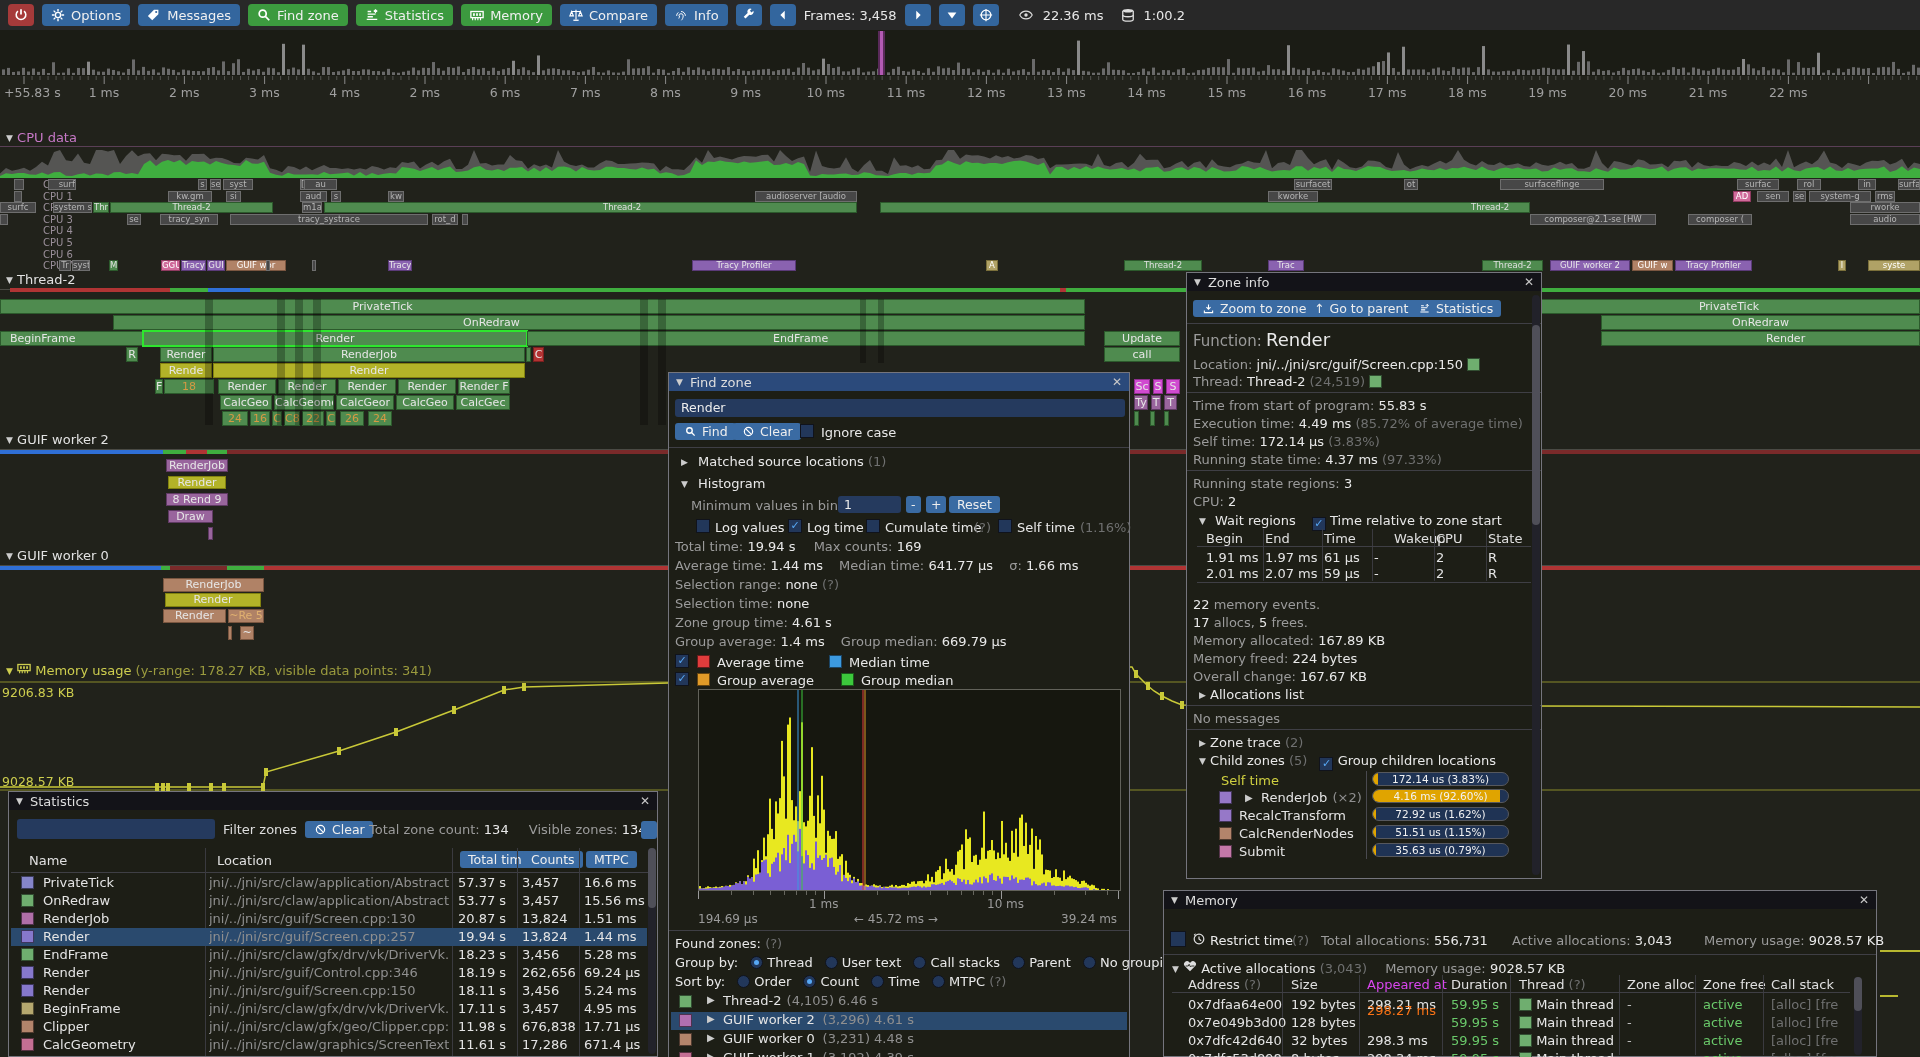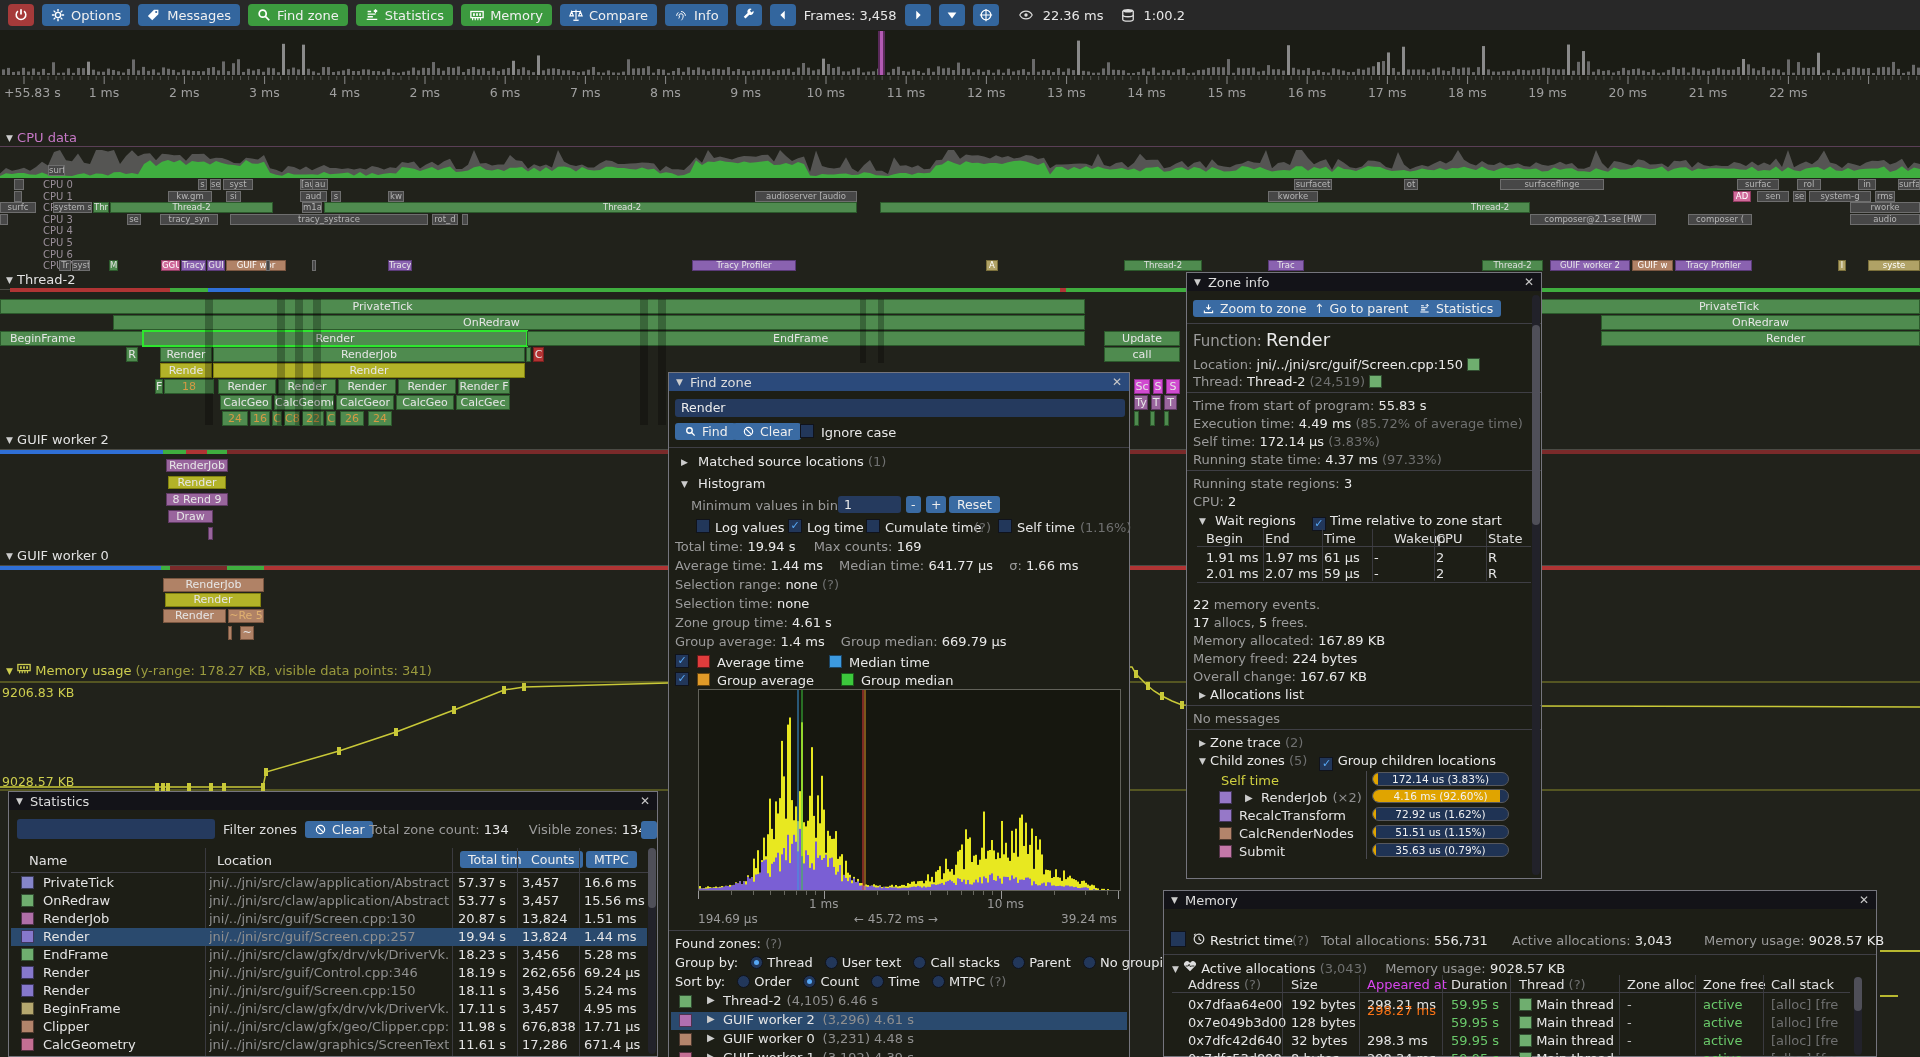--- a/index.html
+++ b/index.html
@@ -861,26 +861,26 @@
     <span>CPU data</span>
   </div>
   <div class="abs" style="left:0;top:146px;width:1920px;height:1px;background:rgba(160,100,160,.45);"></div>
   <svg id="cpuusage" class="abs" style="left:0;top:149px;" width="1920" height="29">
       <path d="M0,29 L0,24.6 L6,19.1 L12,21.7 L18,20.5 L24,18.8 L30,21.8 L36,17.9 L42,12.7 L48,16.5 L54,3.1 L60,1.0 L66,11.2 L72,12.3 L78,4.6 L84,13.7 L90,15.0 L96,1.0 L102,1.0 L108,2.5 L114,1.0 L120,15.0 L126,7.0 L132,1.2 L138,7.3 L144,4.7 L150,4.3 L156,11.2 L162,4.7 L168,5.2 L174,6.3 L180,6.0 L186,11.7 L192,4.9 L198,5.1 L204,4.8 L210,10.1 L216,8.7 L222,9.0 L228,10.9 L234,14.0 L240,14.2 L246,8.7 L252,9.6 L258,10.6 L264,5.9 L270,19.3 L276,20.7 L282,23.2 L288,17.0 L294,18.1 L300,20.7 L306,17.5 L312,21.2 L318,18.5 L324,16.0 L330,19.1 L336,18.9 L342,19.9 L348,19.3 L354,20.5 L360,19.2 L366,20.4 L372,16.9 L378,18.2 L384,20.5 L390,18.2 L396,18.9 L402,13.1 L408,13.9 L414,12.4 L420,19.5 L426,15.5 L432,12.7 L438,16.4 L444,12.2 L450,9.7 L456,20.0 L462,19.9 L468,15.8 L474,1.1 L480,14.6 L486,14.0 L492,16.4 L498,15.5 L504,15.4 L510,5.9 L516,11.3 L522,12.1 L528,19.8 L534,15.3 L540,17.5 L546,15.4 L552,18.5 L558,1.0 L564,12.6 L570,15.7 L576,17.0 L582,15.5 L588,18.4 L594,18.4 L600,14.2 L606,11.2 L612,12.0 L618,15.0 L624,15.1 L630,14.4 L636,14.2 L642,13.5 L648,13.8 L654,14.4 L660,22.0 L666,16.9 L672,20.3 L678,20.2 L684,21.1 L690,15.6 L696,8.3 L702,13.7 L708,1.0 L714,9.1 L720,7.6 L726,9.0 L732,10.5 L738,8.2 L744,7.1 L750,7.3 L756,7.7 L762,6.1 L768,5.8 L774,12.6 L780,1.0 L786,6.9 L792,11.9 L798,9.2 L804,7.5 L810,22.9 L816,1.4 L822,17.1 L828,18.8 L834,19.6 L840,18.4 L846,8.2 L852,19.5 L858,23.1 L864,15.9 L870,10.9 L876,21.7 L882,21.7 L888,24.9 L894,8.3 L900,16.7 L906,16.2 L912,18.5 L918,16.2 L924,20.3 L930,19.8 L936,11.2 L942,10.8 L948,1.0 L954,1.0 L960,9.8 L966,5.6 L972,6.4 L978,6.2 L984,7.5 L990,9.6 L996,6.3 L1002,8.4 L1008,6.9 L1014,9.6 L1020,8.4 L1026,5.9 L1032,6.8 L1038,10.1 L1044,8.8 L1050,19.3 L1056,15.4 L1062,15.4 L1068,15.2 L1074,14.8 L1080,14.5 L1086,14.8 L1092,16.9 L1098,4.5 L1104,16.1 L1110,17.4 L1116,14.0 L1122,13.1 L1128,18.4 L1134,13.8 L1140,4.7 L1146,11.1 L1152,10.7 L1158,10.7 L1164,19.2 L1170,17.9 L1176,14.5 L1182,12.1 L1188,18.2 L1194,13.8 L1200,12.3 L1206,19.1 L1212,10.2 L1218,16.3 L1224,17.6 L1230,18.3 L1236,15.6 L1242,14.6 L1248,11.7 L1254,13.6 L1260,14.0 L1266,1.0 L1272,19.2 L1278,14.0 L1284,13.0 L1290,15.9 L1296,1.0 L1302,1.0 L1308,9.1 L1314,15.2 L1320,12.3 L1326,10.2 L1332,20.8 L1338,10.1 L1344,13.7 L1350,18.2 L1356,19.2 L1362,17.6 L1368,11.6 L1374,11.7 L1380,13.1 L1386,18.1 L1392,19.4 L1398,2.9 L1404,15.6 L1410,20.3 L1416,17.7 L1422,15.9 L1428,17.6 L1434,14.6 L1440,11.8 L1446,14.6 L1452,11.1 L1458,1.0 L1464,10.8 L1470,14.4 L1476,16.4 L1482,12.1 L1488,15.4 L1494,15.9 L1500,13.3 L1506,16.4 L1512,15.6 L1518,14.2 L1524,17.1 L1530,17.7 L1536,13.2 L1542,15.8 L1548,16.7 L1554,15.5 L1560,12.8 L1566,15.6 L1572,13.9 L1578,19.4 L1584,19.8 L1590,17.5 L1596,1.0 L1602,14.0 L1608,19.7 L1614,12.1 L1620,12.9 L1626,14.8 L1632,16.5 L1638,10.3 L1644,11.4 L1650,15.6 L1656,15.3 L1662,14.5 L1668,18.3 L1674,11.8 L1680,12.2 L1686,11.0 L1692,18.4 L1698,13.0 L1704,16.2 L1710,17.3 L1716,16.2 L1722,17.1 L1728,16.9 L1734,12.9 L1740,14.2 L1746,17.1 L1752,12.5 L1758,16.6 L1764,13.4 L1770,16.1 L1776,9.5 L1782,18.1 L1788,1.0 L1794,18.3 L1800,15.1 L1806,12.6 L1812,15.2 L1818,10.7 L1824,1.6 L1830,13.5 L1836,15.0 L1842,18.9 L1848,13.7 L1854,15.2 L1860,17.1 L1866,13.6 L1872,11.8 L1878,11.9 L1884,11.1 L1890,15.4 L1896,13.4 L1902,9.7 L1908,19.6 L1914,13.4 L1920,14.9 L1920,29 Z" fill="#555553"></path>
       <path d="M0,29 L0,27.0 L6,24.2 L12,25.1 L18,24.1 L24,23.9 L30,25.5 L36,25.8 L42,23.5 L48,25.8 L54,23.3 L60,23.1 L66,26.8 L72,26.9 L78,25.3 L84,24.2 L90,26.5 L96,24.5 L102,24.8 L108,26.5 L114,23.2 L120,23.1 L126,24.9 L132,24.0 L138,25.3 L144,15.1 L150,11.3 L156,16.9 L162,12.7 L168,11.1 L174,13.3 L180,11.0 L186,16.0 L192,12.1 L198,13.0 L204,12.6 L210,15.6 L216,11.9 L222,14.1 L228,15.5 L234,16.0 L240,16.9 L246,11.1 L252,14.6 L258,14.8 L264,12.7 L270,23.8 L276,25.8 L282,26.7 L288,23.7 L294,25.6 L300,25.6 L306,25.4 L312,25.3 L318,25.8 L324,23.1 L330,25.3 L336,24.8 L342,24.2 L348,23.6 L354,26.6 L360,23.1 L366,26.7 L372,23.9 L378,26.1 L384,24.8 L390,24.0 L396,24.5 L402,18.0 L408,18.7 L414,19.7 L420,22.1 L426,19.9 L432,17.9 L438,21.3 L444,18.9 L450,17.5 L456,23.0 L462,22.4 L468,21.4 L474,18.2 L480,17.1 L486,20.7 L492,21.4 L498,20.1 L504,22.0 L510,18.8 L516,18.7 L522,18.0 L528,22.4 L534,18.8 L540,22.6 L546,18.3 L552,22.0 L558,17.7 L564,17.5 L570,18.8 L576,22.6 L582,17.9 L588,20.8 L594,21.4 L600,20.9 L606,17.8 L612,17.8 L618,18.9 L624,19.0 L630,20.0 L636,20.4 L642,18.6 L648,20.6 L654,19.7 L660,24.5 L666,23.2 L672,24.2 L678,26.7 L684,26.1 L690,23.6 L696,11.3 L702,16.0 L708,12.4 L714,13.0 L720,11.4 L726,12.8 L732,13.2 L738,14.3 L744,12.6 L750,13.8 L756,13.3 L762,12.4 L768,11.8 L774,16.1 L780,15.8 L786,13.9 L792,15.9 L798,13.1 L804,15.1 L810,26.4 L816,27.0 L822,25.0 L828,25.5 L834,25.5 L840,24.8 L846,24.5 L852,26.1 L858,25.7 L864,23.3 L870,24.1 L876,26.2 L882,26.4 L888,27.0 L894,25.3 L900,23.9 L906,24.1 L912,25.7 L918,23.8 L924,24.2 L930,23.8 L936,16.6 L942,15.6 L948,11.6 L954,14.1 L960,15.9 L966,12.2 L972,14.0 L978,13.8 L984,15.0 L990,14.0 L996,14.0 L1002,14.9 L1008,13.2 L1014,12.1 L1020,11.5 L1026,12.6 L1032,14.4 L1038,16.1 L1044,13.6 L1050,25.4 L1056,18.0 L1062,17.8 L1068,21.1 L1074,18.1 L1080,20.2 L1086,17.2 L1092,19.9 L1098,17.4 L1104,19.5 L1110,20.4 L1116,20.1 L1122,19.1 L1128,20.9 L1134,19.6 L1140,22.6 L1146,18.7 L1152,18.4 L1158,17.7 L1164,22.7 L1170,22.1 L1176,18.9 L1182,18.3 L1188,21.3 L1194,18.0 L1200,19.3 L1206,22.7 L1212,18.0 L1218,20.3 L1224,22.4 L1230,22.3 L1236,21.4 L1242,17.0 L1248,18.0 L1254,20.3 L1260,18.0 L1266,20.6 L1272,22.5 L1278,21.6 L1284,20.9 L1290,21.5 L1296,17.3 L1302,17.3 L1308,21.7 L1314,18.0 L1320,19.7 L1326,17.7 L1332,23.0 L1338,17.3 L1344,19.9 L1350,20.6 L1356,22.0 L1362,19.6 L1368,17.1 L1374,17.7 L1380,17.9 L1386,20.6 L1392,22.1 L1398,21.6 L1404,20.9 L1410,22.5 L1416,21.4 L1422,19.6 L1428,20.7 L1434,21.2 L1440,19.0 L1446,21.1 L1452,19.0 L1458,19.2 L1464,17.7 L1470,19.4 L1476,20.9 L1482,17.4 L1488,20.8 L1494,21.9 L1500,19.6 L1506,18.6 L1512,19.8 L1518,18.5 L1524,20.3 L1530,20.3 L1536,19.4 L1542,22.5 L1548,22.1 L1554,18.5 L1560,20.7 L1566,19.5 L1572,19.2 L1578,22.2 L1584,22.2 L1590,23.0 L1596,19.3 L1602,21.3 L1608,22.7 L1614,18.4 L1620,20.4 L1626,20.4 L1632,19.1 L1638,17.8 L1644,18.9 L1650,20.2 L1656,19.4 L1662,17.4 L1668,22.6 L1674,19.7 L1680,18.4 L1686,18.3 L1692,22.0 L1698,19.6 L1704,20.2 L1710,19.3 L1716,19.3 L1722,19.6 L1728,19.7 L1734,19.4 L1740,20.5 L1746,20.8 L1752,17.7 L1758,21.9 L1764,21.1 L1770,21.4 L1776,17.5 L1782,22.4 L1788,18.2 L1794,21.3 L1800,22.2 L1806,19.5 L1812,18.6 L1818,18.1 L1824,20.9 L1830,17.5 L1836,21.5 L1842,21.9 L1848,18.9 L1854,21.7 L1860,20.3 L1866,19.8 L1872,19.6 L1878,19.5 L1884,17.6 L1890,22.9 L1896,21.2 L1902,17.2 L1908,22.1 L1914,18.5 L1920,20.1 L1920,29 Z" fill="#3fae3f"></path>
     </svg>
   <div id="cpurows">
       <div class="abs" style="left: 43px; top: 179px; font-size: 10px; color: rgb(154, 143, 154);">CPU 0</div>
       <div class="csg " style="left: 14px; top: 179px; width: 10px;"></div>
-      <div class="csg " style="left: 48px; top: 165px; width: 17px;">surf</div>
+      <div class="csg " style="left: 48px; top: 179px; width: 28px; text-align: right;">surf</div>
       <div class="csg " style="left: 198px; top: 179px; width: 9px;">s</div>
       <div class="csg " style="left: 210px; top: 179px; width: 11px;">se</div>
       <div class="csg " style="left: 223px; top: 179px; width: 30px;">syst</div>
       <div class="csg " style="left: 300px; top: 179px; width: 15px;">[au</div>
-      <div class="csg " style="left: 312px; top: 179px; width: 16px;">au</div>
+      <div class="csg " style="left: 304px; top: 179px; width: 33px;">au</div>
       <div class="csg " style="left: 1294px; top: 179px; width: 38px;">surfacet</div>
       <div class="csg " style="left: 1404px; top: 179px; width: 14px;">ot</div>
       <div class="csg " style="left: 1500px; top: 179px; width: 104px;">surfaceflinge</div>
       <div class="csg " style="left: 1737px; top: 179px; width: 42px;">surfac</div>
       <div class="csg " style="left: 1797px; top: 179px; width: 24px;">rol</div>
       <div class="csg " style="left: 1858px; top: 179px; width: 18px;">in</div>
       <div class="csg " style="left: 1898px; top: 179px; width: 22px;">surfa</div>
       <div class="abs" style="left: 43px; top: 190.6px; font-size: 10px; color: rgb(154, 143, 154);">CPU 1</div>
       <div class="csg " style="left: 14px; top: 190.6px; width: 8px;"></div>
       <div class="csg " style="left: 168px; top: 190.6px; width: 44px;">kw.gm</div>

